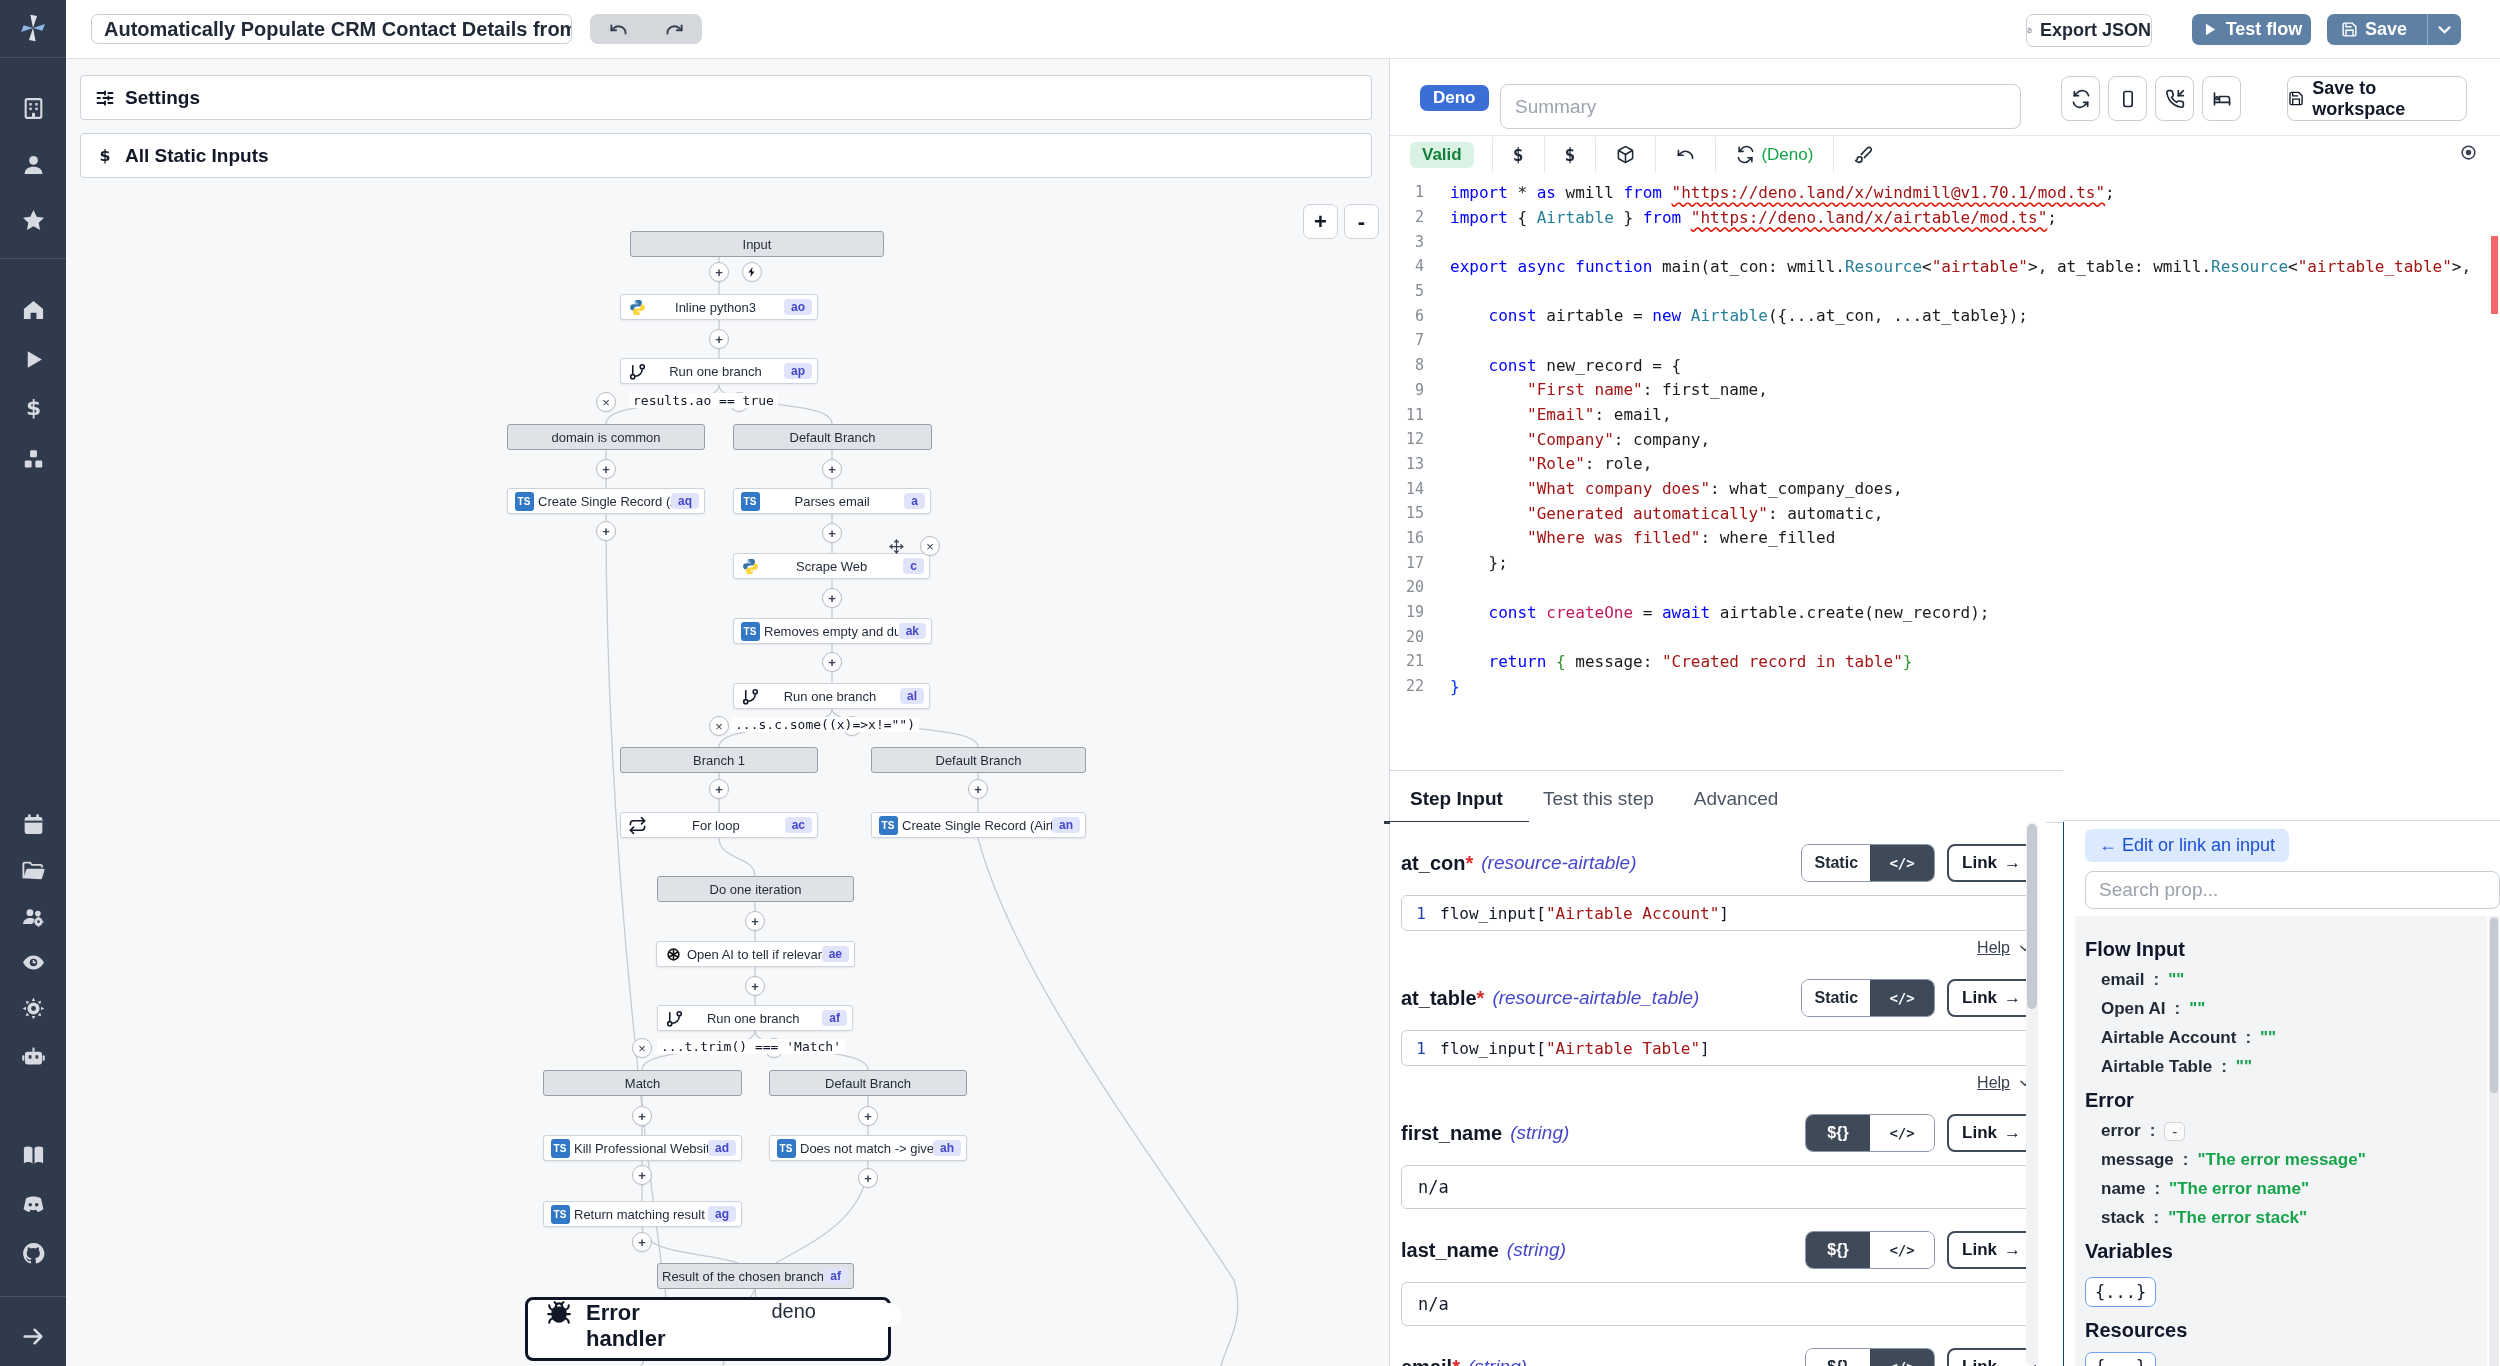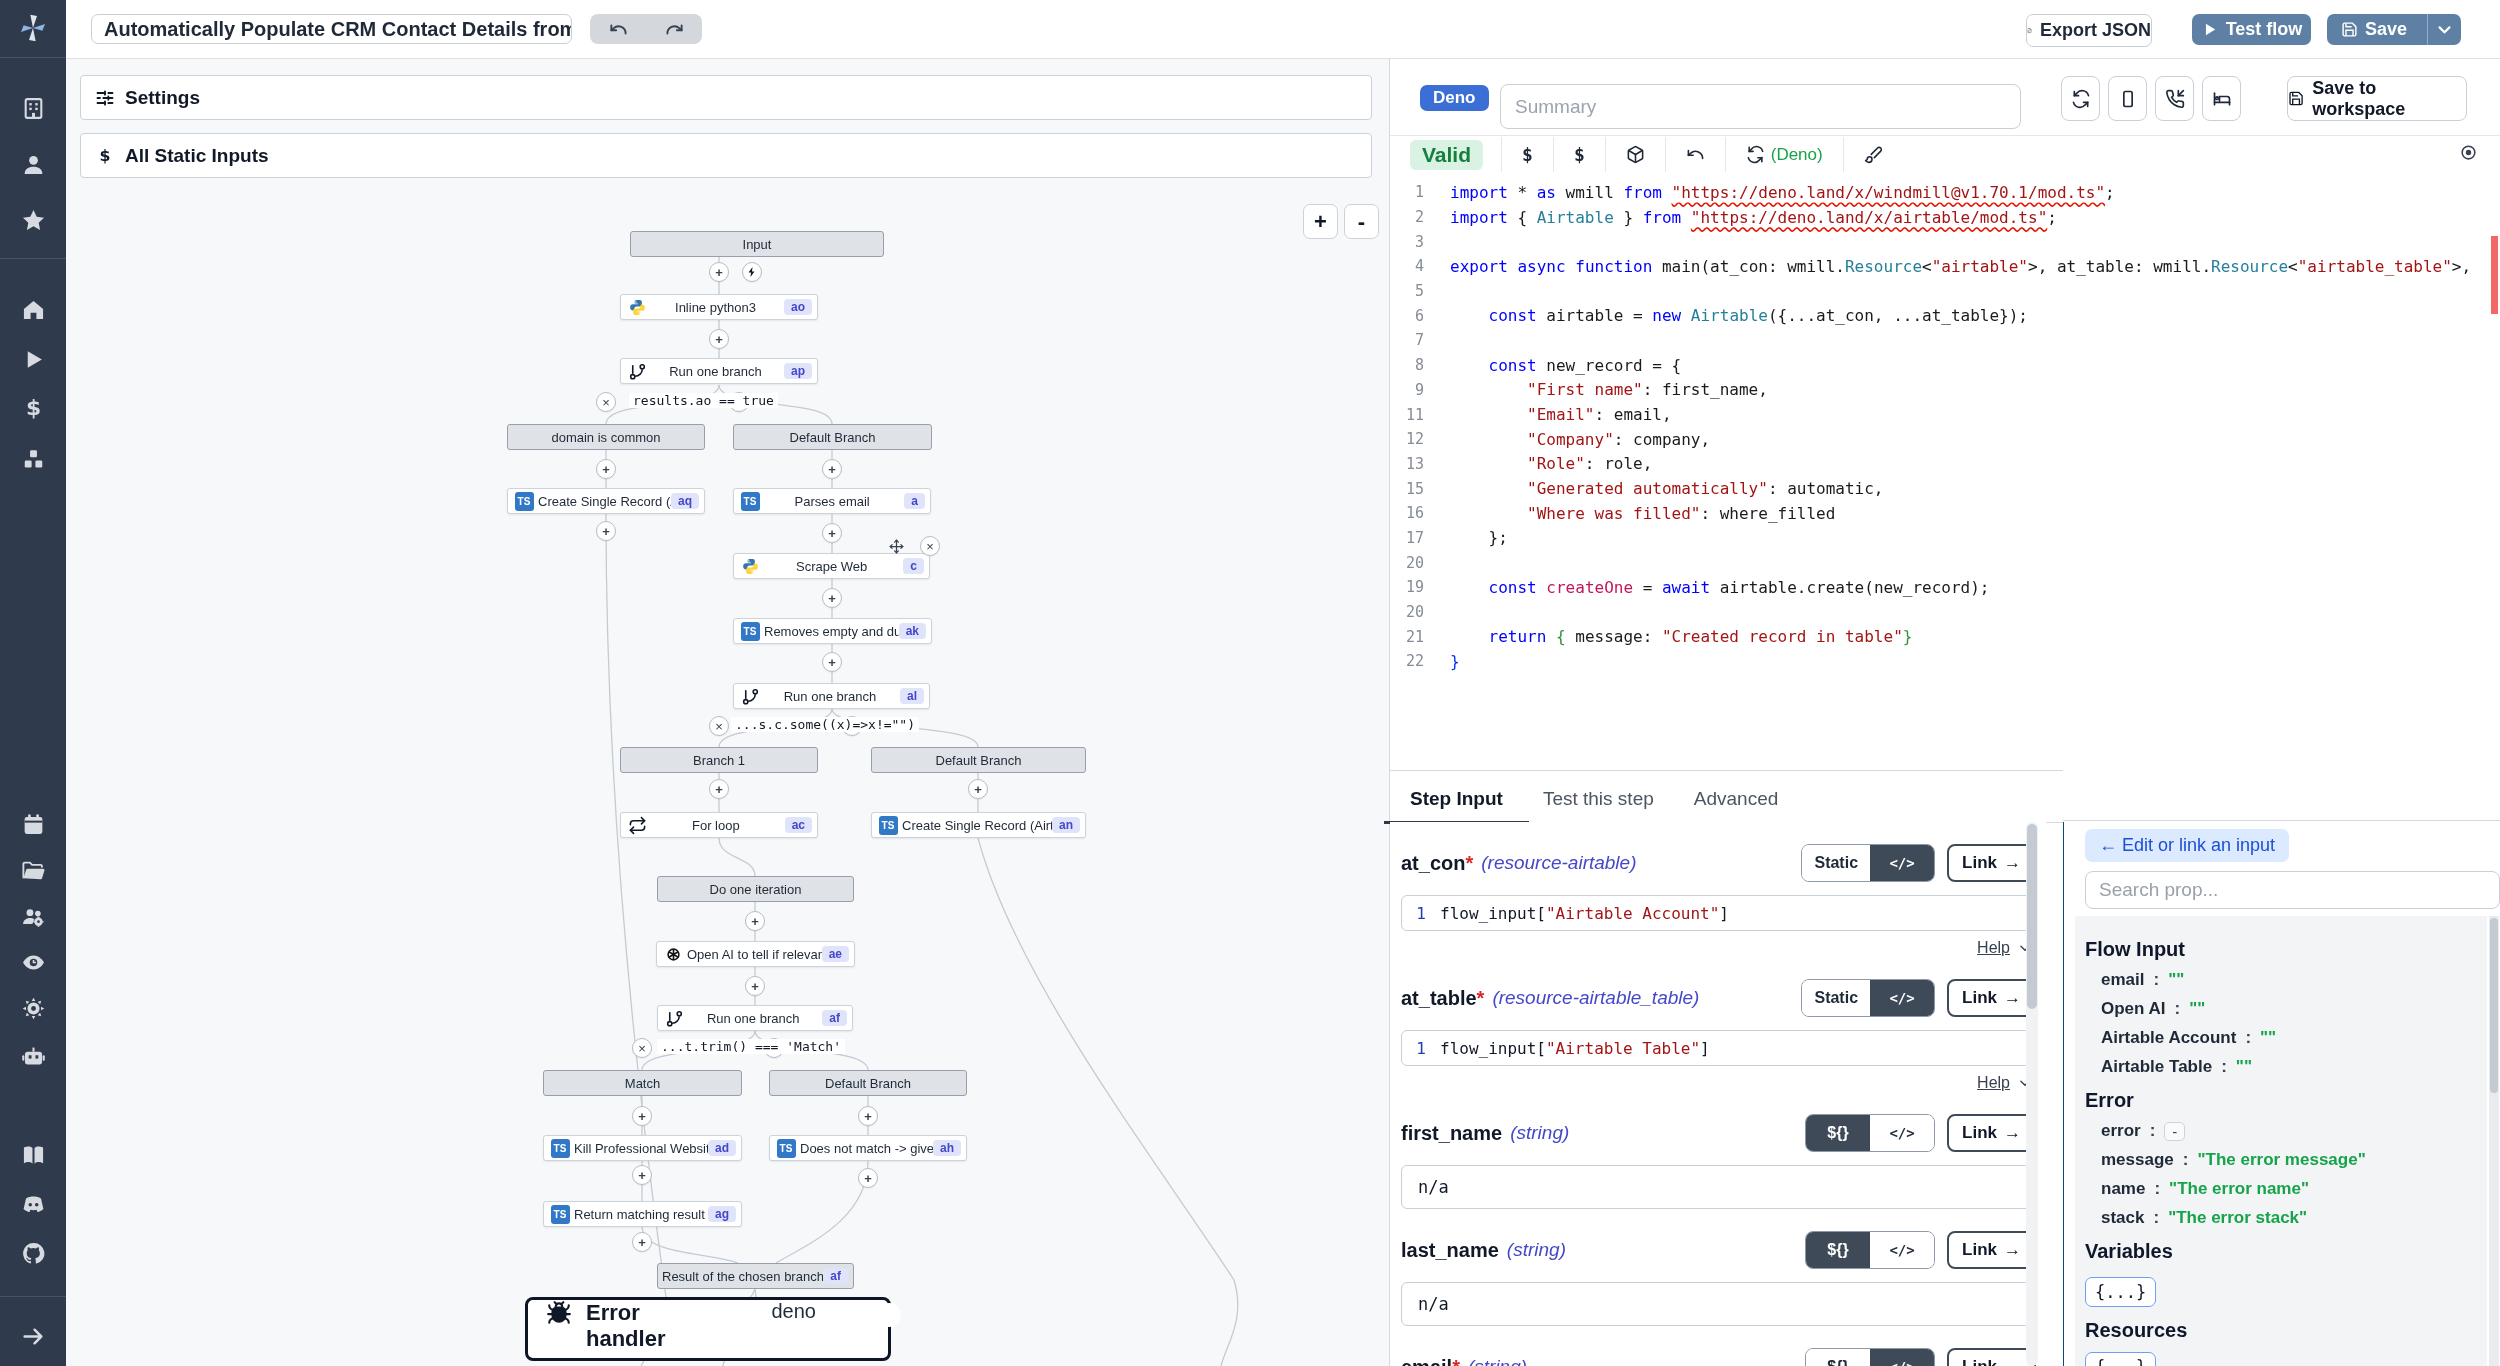--- a/index.html
+++ b/index.html
@@ -70,21 +70,21 @@
      display:flex;align-items:center;padding-left:14px;font-size:19px;color:#9ca3af;background:#fff;}
   .sq-btn{position:absolute;top:18px;width:37px;height:43px;border:1px solid #c9cfd6;border-radius:8px;background:#fff;
      display:flex;align-items:center;justify-content:center;color:#1f2937;cursor:pointer;}
   .sq-btn svg{width:20px;height:20px;}
   #savews-btn{position:absolute;left:897px;top:18px;width:178px;height:43px;border:1px solid #c9cfd6;border-radius:8px;background:#fff;
      display:flex;align-items:center;justify-content:center;gap:8px;font-size:18px;font-weight:bold;color:#111827;cursor:pointer;}
   #savews-btn svg{width:17px;height:17px;}
 
   #statusbar{position:absolute;left:0;top:77px;right:0;height:37px;border-top:1px solid #e5e7eb;border-bottom:1px solid #e5e7eb;
      display:flex;align-items:center;}
-  #valid-badge{margin-left:20px;background:#d9f2e3;color:#15803d;font-weight:bold;font-size:21px;border-radius:6px;padding:3px 12px;}
+  #valid-badge{margin-left:20px;background:#d9f2e3;color:#15803d;font-weight:bold;font-size:17px;border-radius:6px;padding:3px 12px;}
   .st-sep{width:1px;height:36px;background:#e5e7eb;margin:0 0;}
   .st-item{padding:0 20px;display:flex;align-items:center;color:#1f2937;cursor:pointer;}
   .st-item svg{width:19px;height:19px;}
   .st-dollar{font-size:18px;font-weight:bold;font-family:"DejaVu Sans Mono",monospace;}
   #assistant{color:#16a34a;font-size:17px;margin-left:6px;}
   #st-right{margin-left:auto;margin-right:22px;color:#374151;}
   #st-right svg{width:19px;height:19px;}
 
   #code-editor{position:absolute;left:0;top:114px;right:0;height:656px;background:#fff;overflow:hidden;}
   .cl{display:flex;height:24.7px;align-items:center;white-space:pre;font-family:"DejaVu Sans Mono",monospace;font-size:16px;}
@@ -714,20 +714,21 @@
         <div class="cl"><span class="ln">3</span><span class="ct"></span></div>
         <div class="cl"><span class="ln">4</span><span class="ct"><span class="tk-k">export</span><span class="tk-d"> </span><span class="tk-k">async</span><span class="tk-d"> </span><span class="tk-k">function</span><span class="tk-d"> main(at_con: wmill.</span><span class="tk-t">Resource</span><span class="tk-d">&lt;</span><span class="tk-s">"airtable"</span><span class="tk-d">&gt;, at_table: wmill.</span><span class="tk-t">Resource</span><span class="tk-d">&lt;</span><span class="tk-s">"airtable_table"</span><span class="tk-d">&gt;,</span></span></div>
         <div class="cl"><span class="ln">5</span><span class="ct"></span></div>
         <div class="cl"><span class="ln">6</span><span class="ct"><span class="tk-d">    </span><span class="tk-k">const</span><span class="tk-d"> airtable = </span><span class="tk-k">new</span><span class="tk-d"> </span><span class="tk-t">Airtable</span><span class="tk-d">({...at_con, ...at_table});</span></span></div>
         <div class="cl"><span class="ln">7</span><span class="ct"></span></div>
         <div class="cl"><span class="ln">8</span><span class="ct"><span class="tk-d">    </span><span class="tk-k">const</span><span class="tk-d"> new_record = {</span></span></div>
         <div class="cl"><span class="ln">9</span><span class="ct"><span class="tk-d">        </span><span class="tk-s">"First name"</span><span class="tk-d">: first_name,</span></span></div>
         <div class="cl"><span class="ln">11</span><span class="ct"><span class="tk-d">        </span><span class="tk-s">"Email"</span><span class="tk-d">: email,</span></span></div>
         <div class="cl"><span class="ln">12</span><span class="ct"><span class="tk-d">        </span><span class="tk-s">"Company"</span><span class="tk-d">: company,</span></span></div>
         <div class="cl"><span class="ln">13</span><span class="ct"><span class="tk-d">        </span><span class="tk-s">"Role"</span><span class="tk-d">: role,</span></span></div>
+        <div class="cl"><span class="ln">14</span><span class="ct"><span class="tk-d">        </span><span class="tk-s">"What company does"</span><span class="tk-d">: what_company_does,</span></span></div>
         <div class="cl"><span class="ln">15</span><span class="ct"><span class="tk-d">        </span><span class="tk-s">"Generated automatically"</span><span class="tk-d">: automatic,</span></span></div>
         <div class="cl"><span class="ln">16</span><span class="ct"><span class="tk-d">        </span><span class="tk-s">"Where was filled"</span><span class="tk-d">: where_filled</span></span></div>
         <div class="cl"><span class="ln">17</span><span class="ct"><span class="tk-d">    };</span></span></div>
         <div class="cl"><span class="ln">20</span><span class="ct"></span></div>
         <div class="cl"><span class="ln">19</span><span class="ct"><span class="tk-d">    </span><span class="tk-k">const</span><span class="tk-d"> </span><span class="tk-g">createOne</span><span class="tk-d"> = </span><span class="tk-k">await</span><span class="tk-d"> airtable.create(new_record);</span></span></div>
         <div class="cl"><span class="ln">20</span><span class="ct"></span></div>
         <div class="cl"><span class="ln">21</span><span class="ct"><span class="tk-d">    </span><span class="tk-k">return</span><span class="tk-d"> </span><span class="tk-gb">{</span><span class="tk-d"> message: </span><span class="tk-s">"Created record in table"</span><span class="tk-gb">}</span></span></div>
         <div class="cl"><span class="ln">22</span><span class="ct"><span class="tk-bb">}</span></span></div>
       </div>
     <div id="ruler-err"></div>

